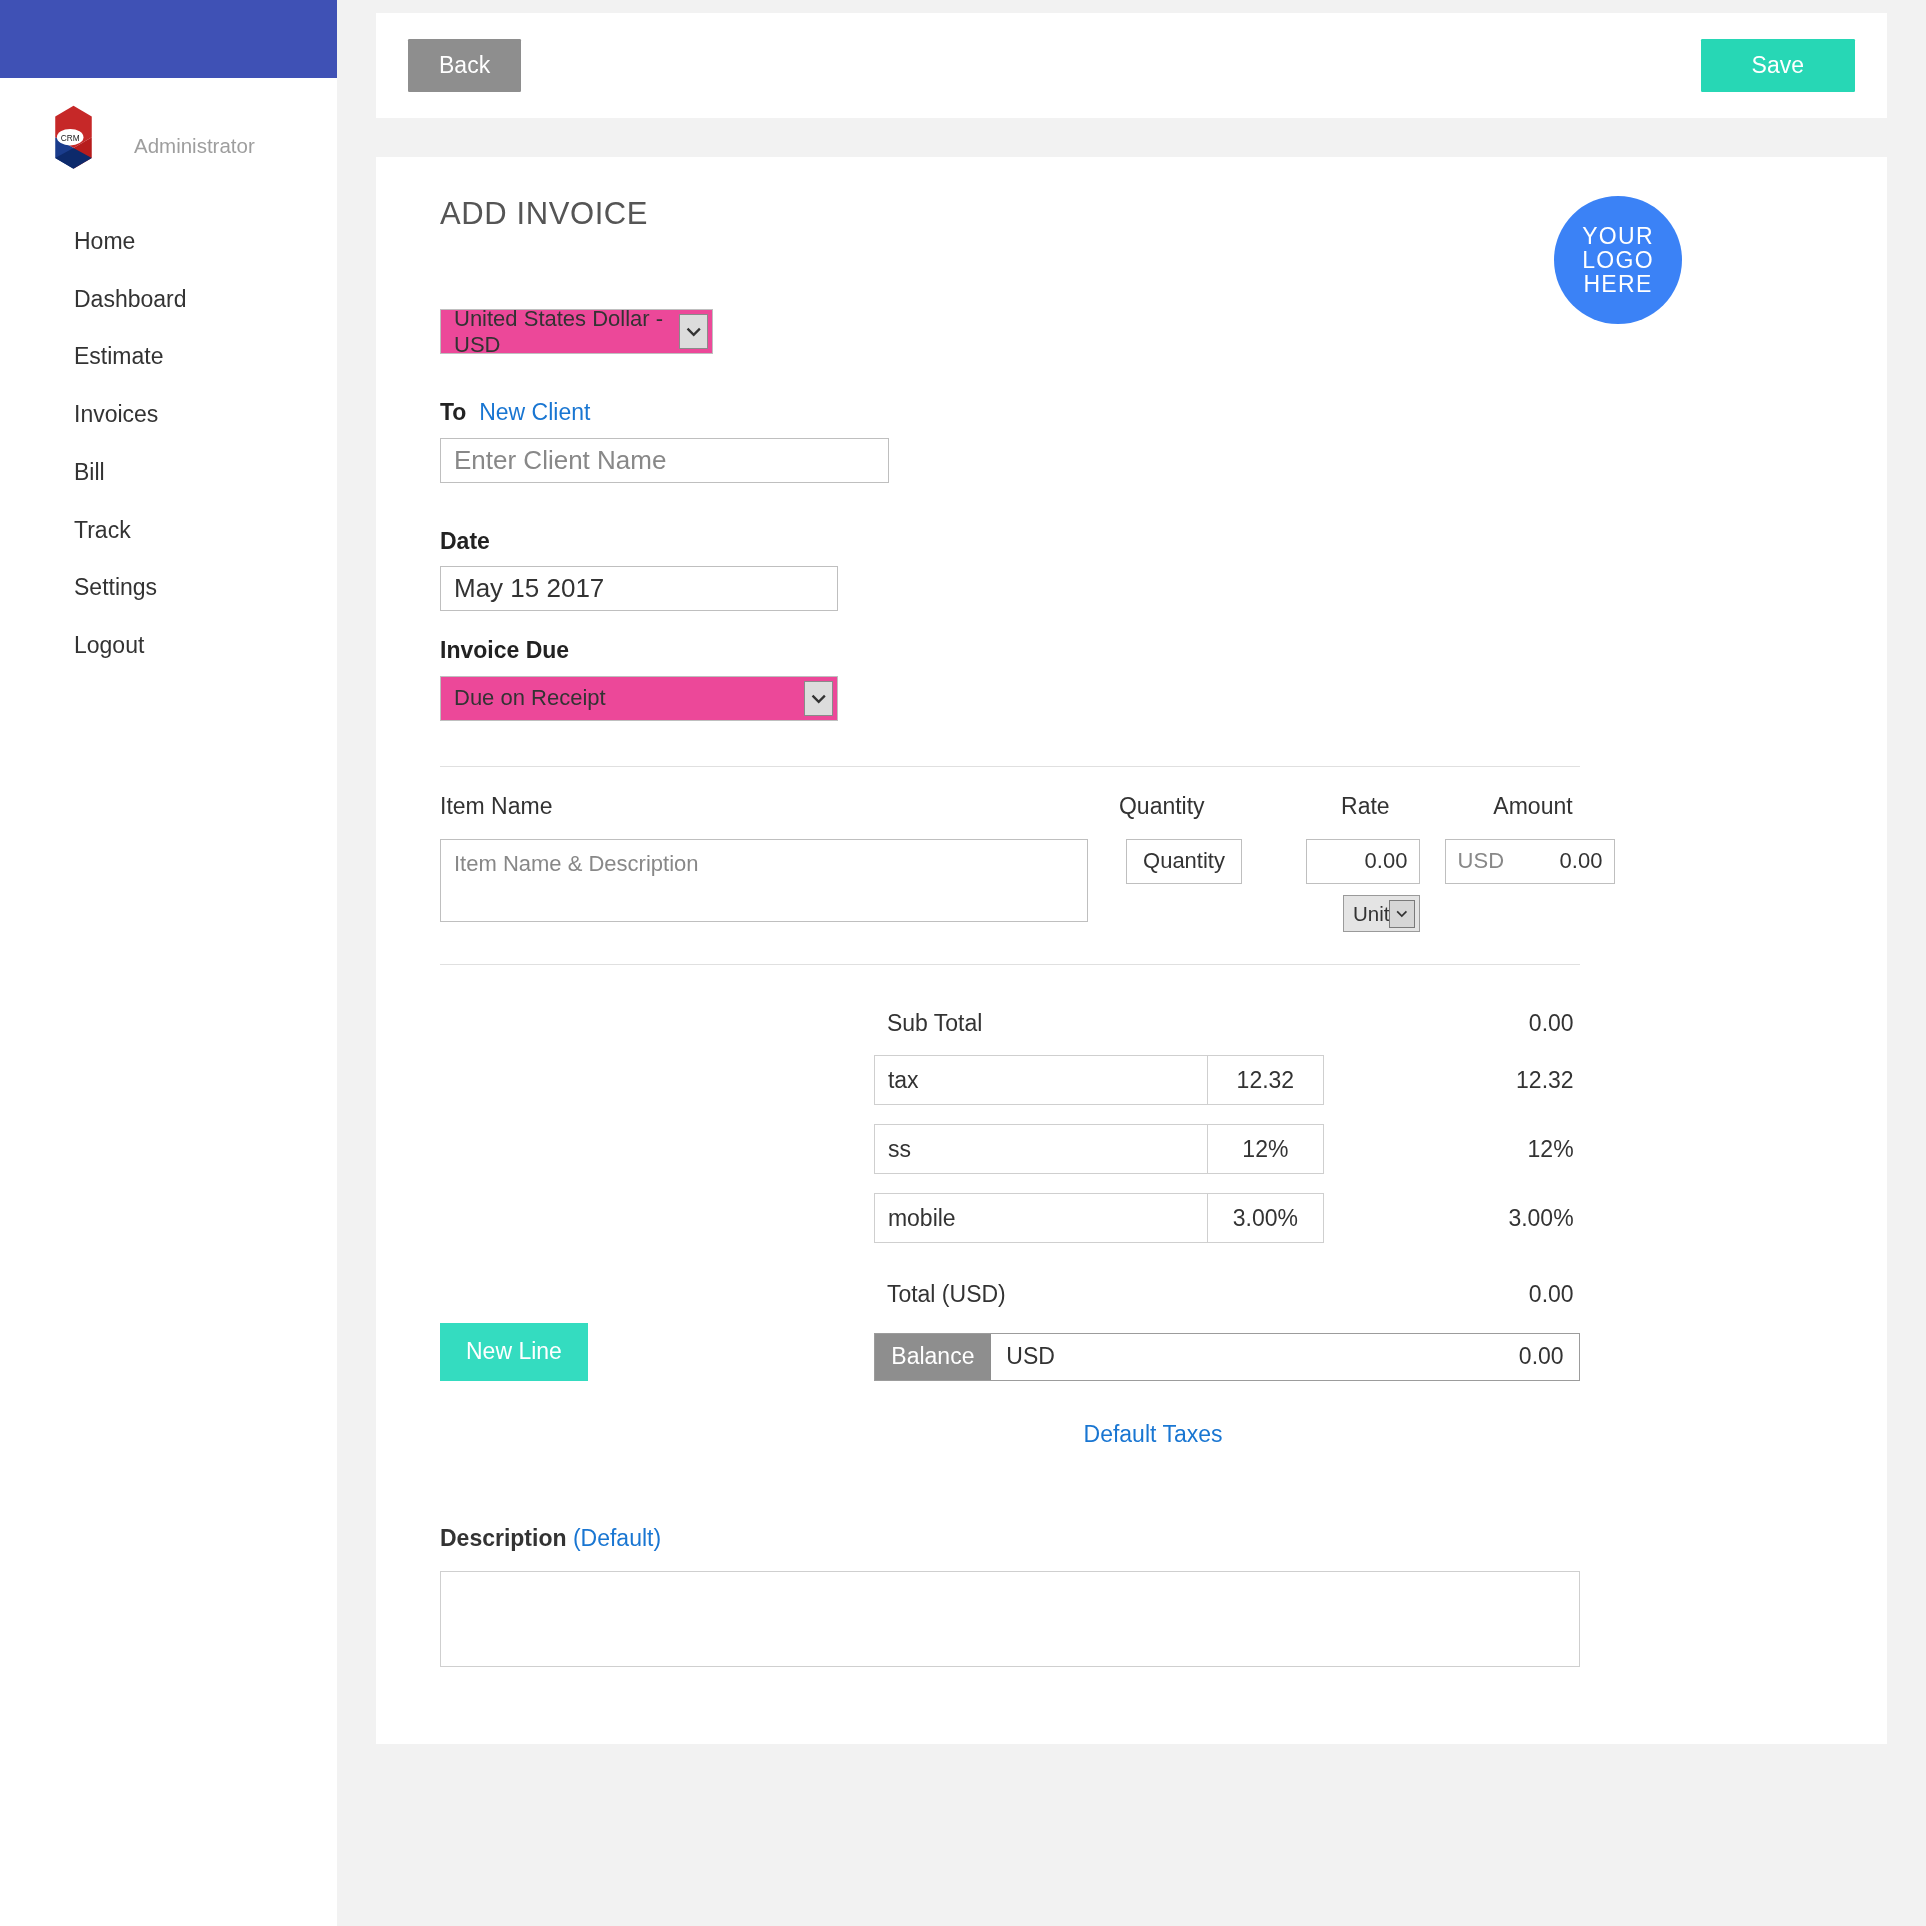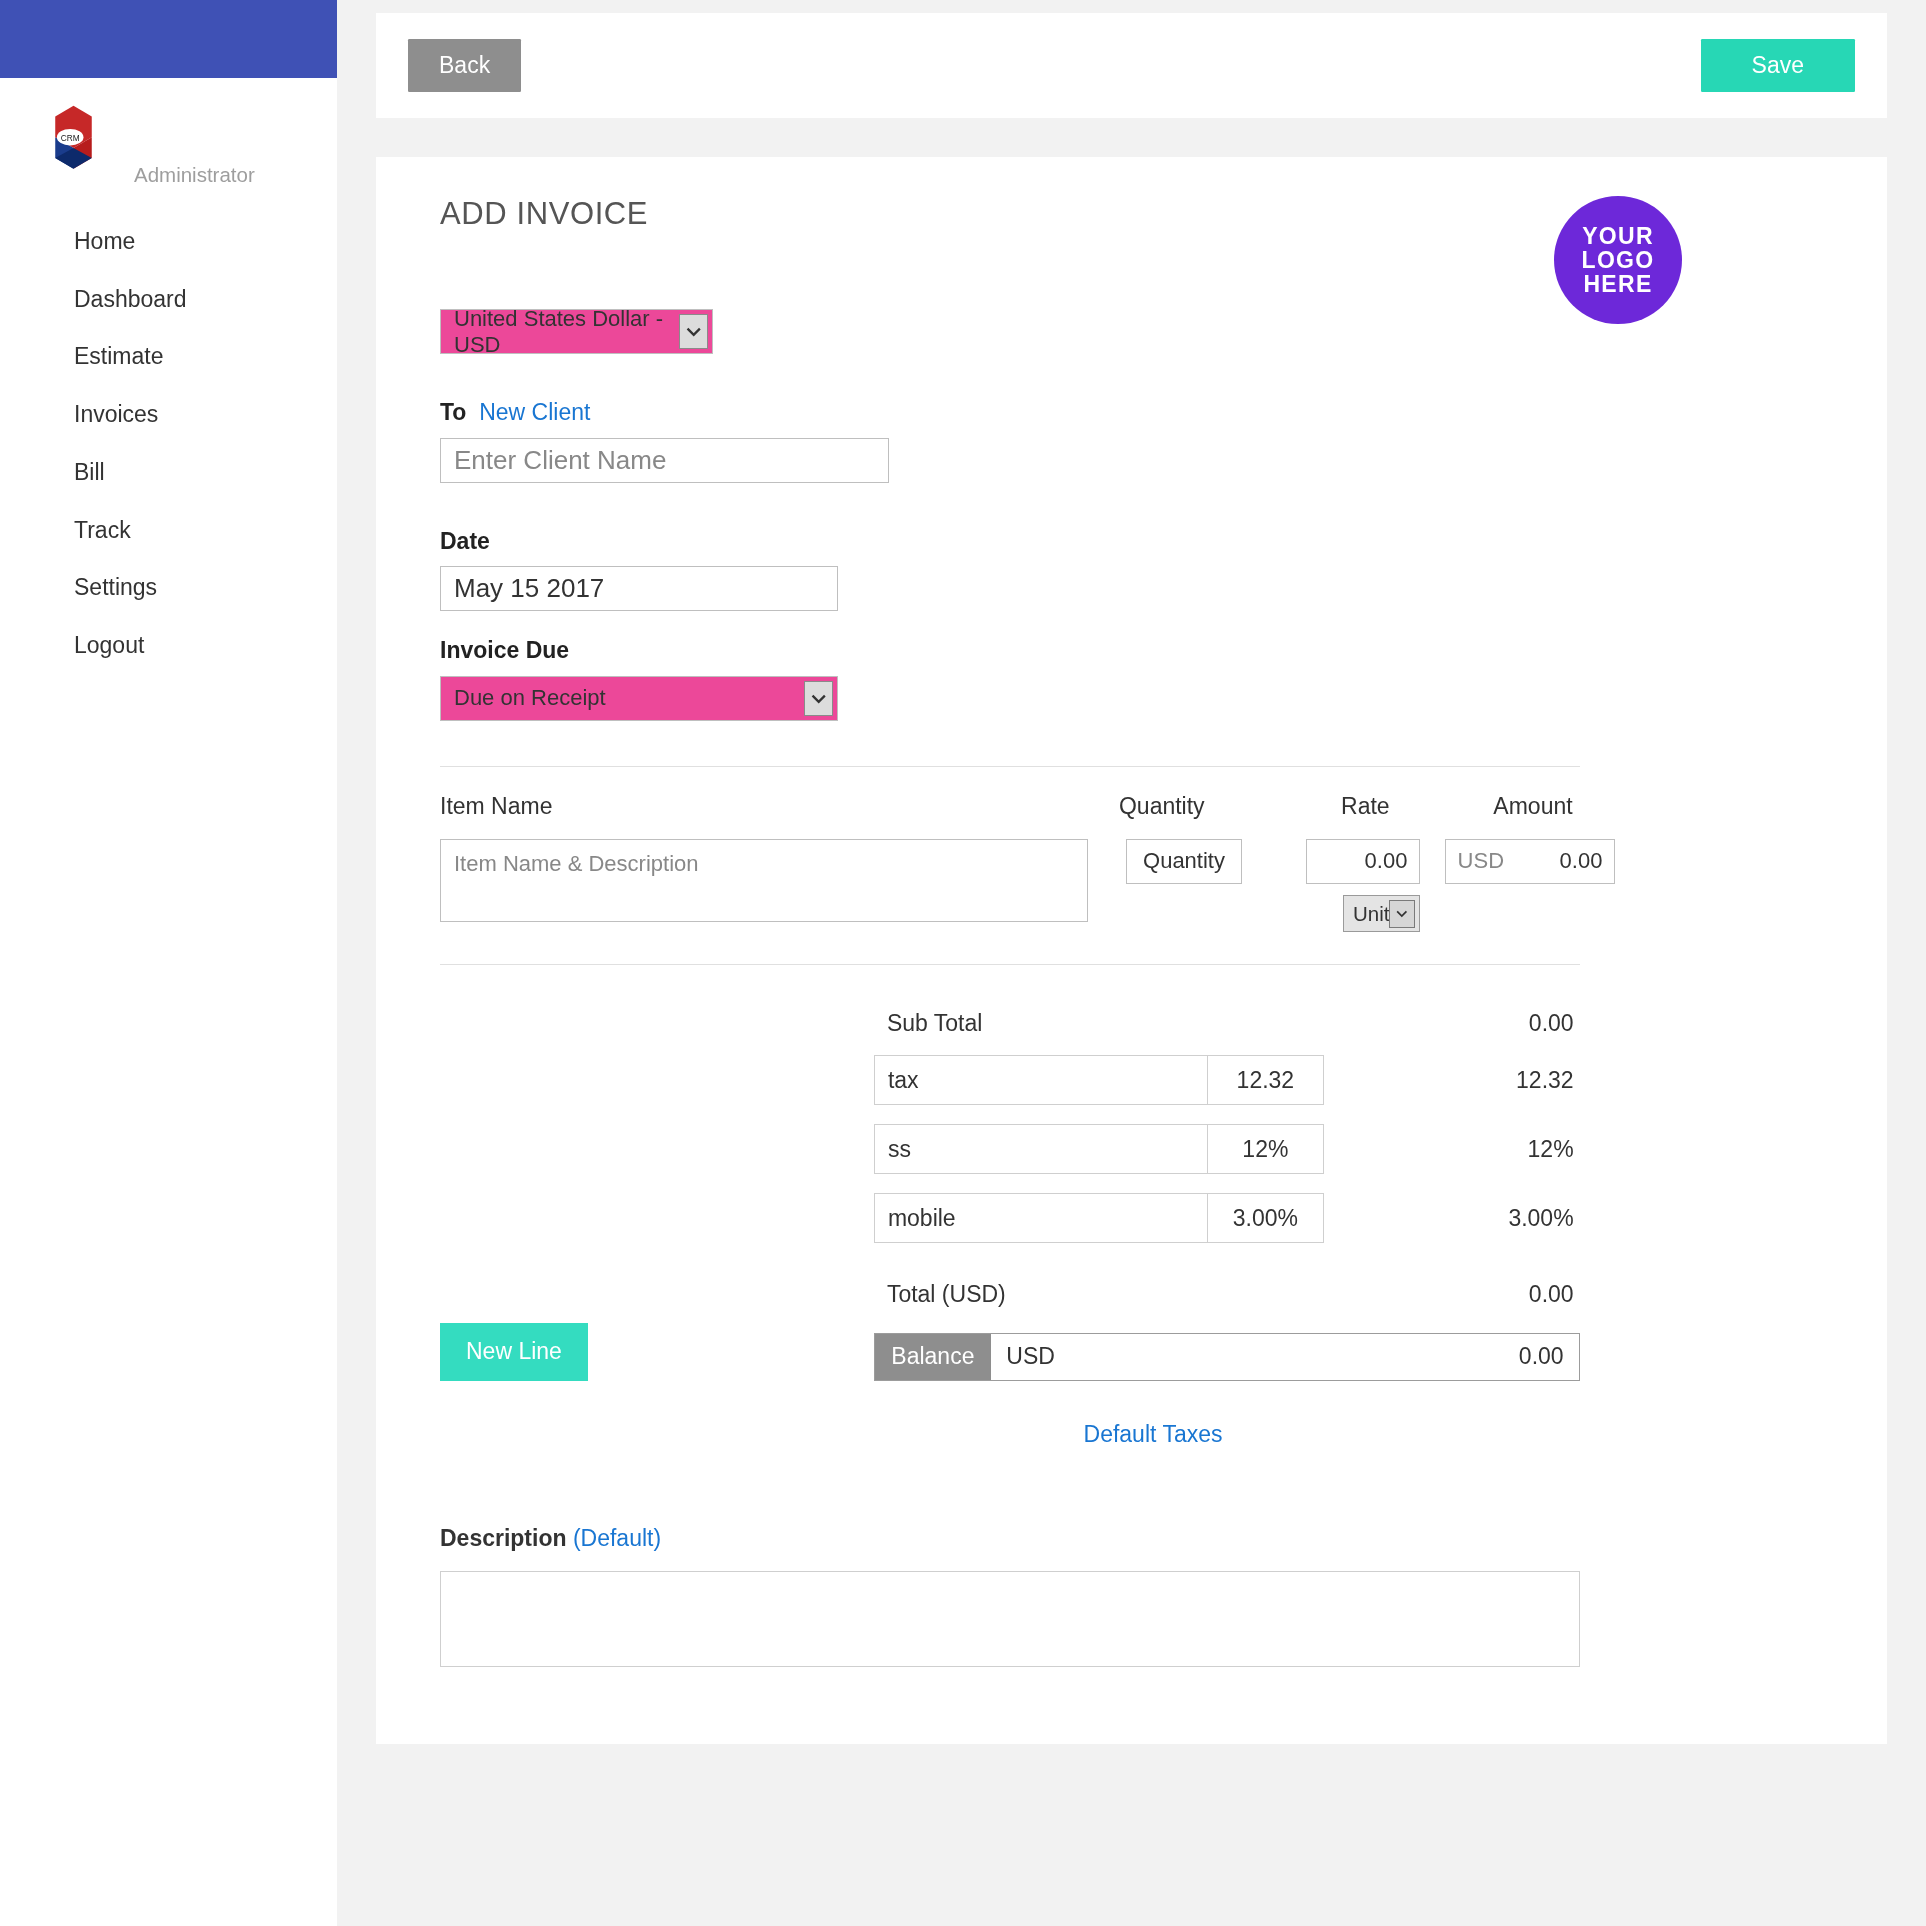--- a/index.html
+++ b/index.html
@@ -18,21 +18,21 @@
     height: 1926px;
     background: #ffffff;
   }
   .sidebar-topbar {
     width: 100%;
     height: 78px;
     background: #3f51b5;
   }
   .sidebar-user {
     display: flex;
-    align-items: flex-end;
+    align-items: center;
     padding: 26px 26px 19px 32px;
   }
   .logo {
     width: 83px; height: 83px;
     position: relative;
   }
   .logo svg { width: 83px; height: 83px; }
   .user-role {
     margin-left: 19px;
     color: #9e9e9e;
@@ -86,28 +86,28 @@
     font-weight: 400;
     color: #555;
     letter-spacing: 0.6px;
     margin-bottom: 26px;
   }
   .logo-badge {
     position: absolute;
     top: 39px; right: 205px;
     width: 128px; height: 128px;
     border-radius: 50%;
-    background: #6d28d9;
+    background: #3b82f6;
     color: #fff;
     display: flex;
     flex-direction: column;
     align-items: center;
     justify-content: center;
     font-family: "Arial Black", Arial, sans-serif;
-    font-weight: 700;
+    font-weight: 400;
     letter-spacing: 1.3px;
     line-height: 1.05;
     font-size: 23px;
   }
 
   .form-inner { padding: 51px 0 0 0; }
   .field-label {
     font-weight: 700;
     font-size: 23px;
     margin-bottom: 11.6px;

